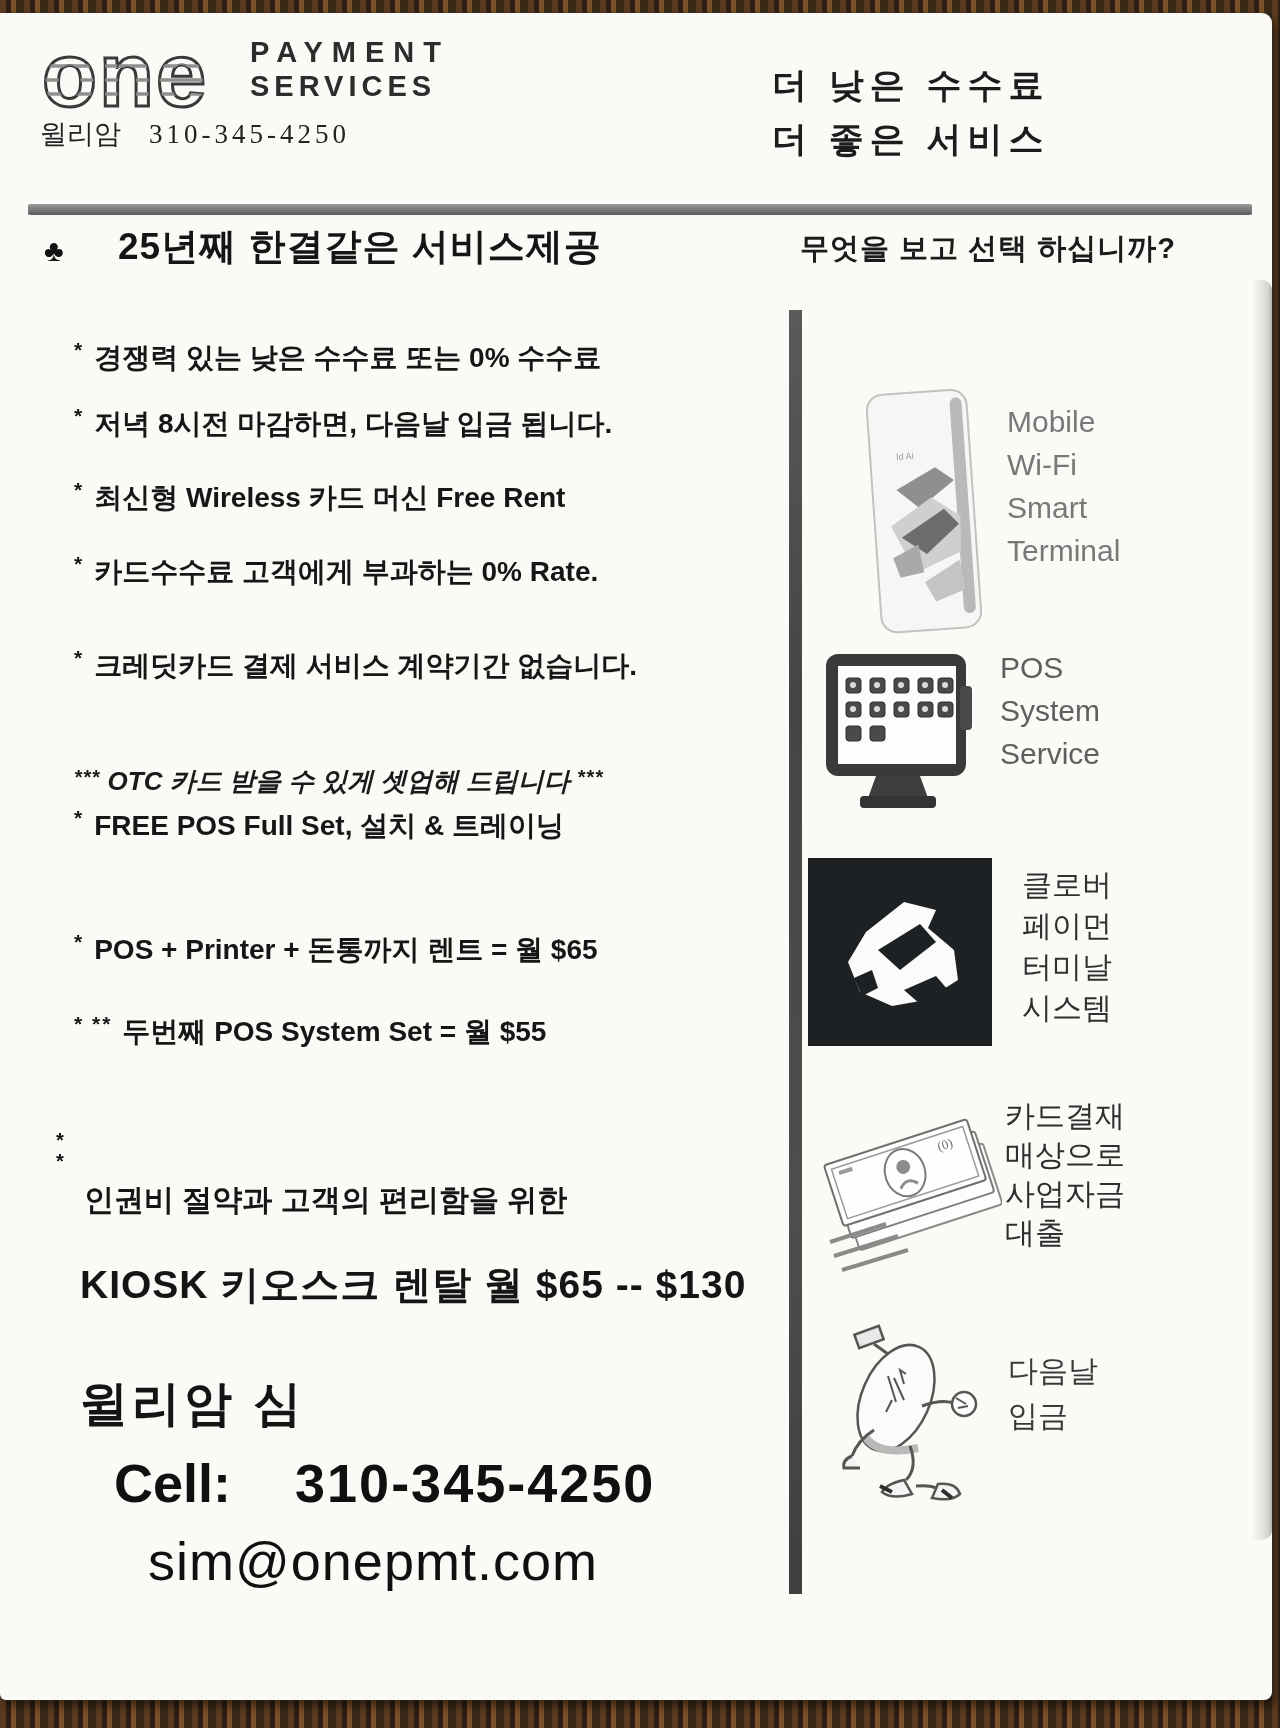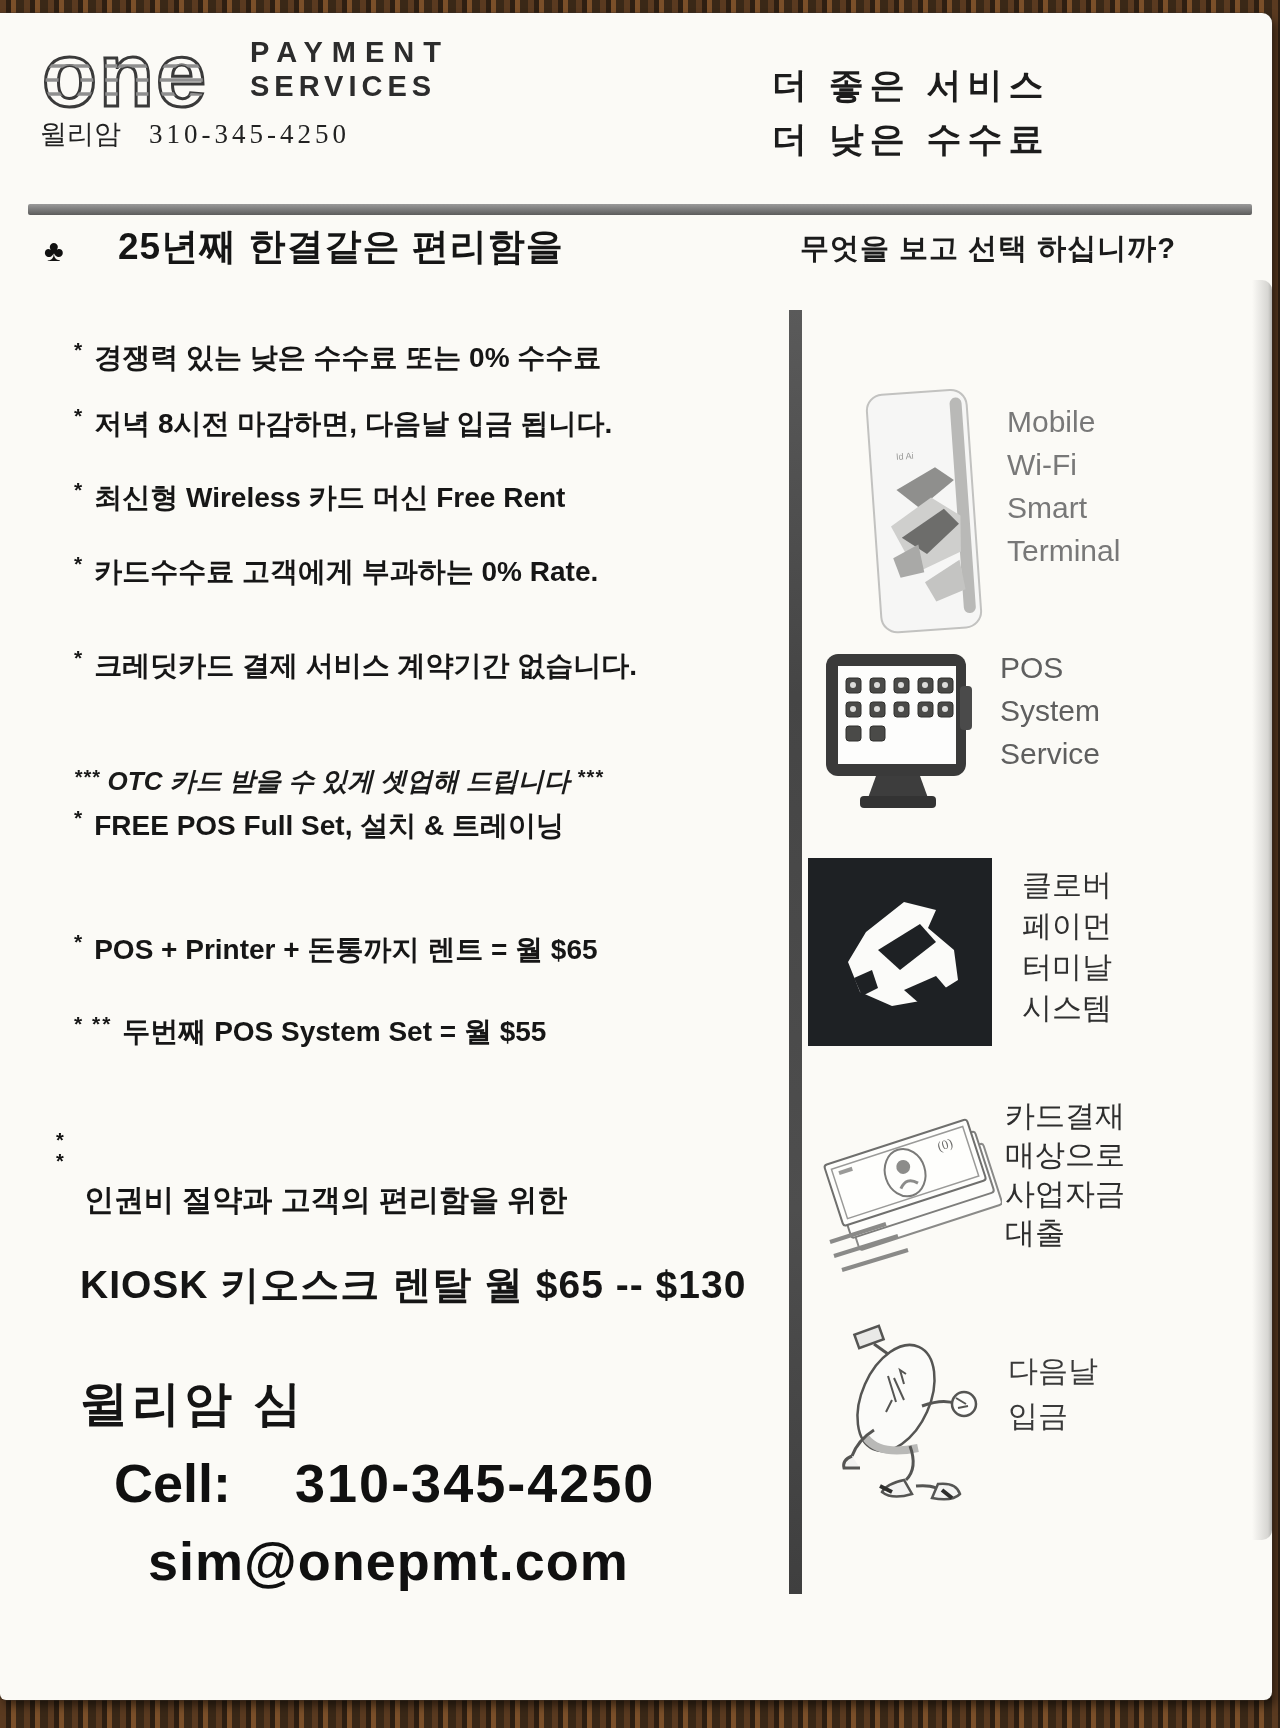--- a/index.html
+++ b/index.html
@@ -46,21 +46,21 @@
   .b7{left:74px;top:806px;}
   .b8{left:74px;top:930px;}
   .b9{left:74px;top:1012px;}
   .dstar{left:56px;top:1130px;font-size:20px;font-weight:700;line-height:21px;color:#111;}
   .note1{left:84px;top:1180px;font-size:30px;font-weight:700;color:#151515;white-space:nowrap;}
   .note2{left:80px;top:1258px;font-size:39px;font-weight:700;color:#151515;white-space:nowrap;letter-spacing:1px;}
   .cname{left:80px;top:1372px;font-size:48px;font-weight:700;color:#141414;letter-spacing:4px;}
   .cellline{left:114px;top:1452px;font-size:54px;font-weight:700;color:#101010;white-space:nowrap;}
   .cellline .gap{display:inline-block;width:64px;}
   .cellline .num{letter-spacing:2px;}
-  .email{left:148px;top:1530px;font-size:54px;font-weight:700;color:#101010;letter-spacing:1px;}
+  .email{left:148px;top:1530px;font-size:54px;font-weight:400;color:#101010;letter-spacing:1px;}
   
   .sb-title{left:800px;top:226px;font-size:29px;font-weight:700;color:#1b1b1b;line-height:45px;letter-spacing:1px;white-space:nowrap;}
   .sb-title .l1{margin-left:26px;}
   .vdivider{left:789px;top:310px;width:13px;height:1284px;background:linear-gradient(180deg,#5a5a5a,#454545 30%,#4e4e4e 70%,#3f3f3f);}
   .sb-label{color:#787878;font-size:30px;line-height:43px;font-weight:400;white-space:nowrap;}
   .lab1{left:1007px;top:400px;}
   .lab2{left:1000px;top:646px;color:#5f5f5f;}
   .lab3{left:1022px;top:864px;color:#303030;font-weight:500;line-height:41px;}
   .lab4{left:1005px;top:1096px;color:#2e2e2e;font-weight:500;line-height:39px;}
   .lab5{left:1008px;top:1348px;color:#3a3a3a;font-weight:500;line-height:45px;}
@@ -89,28 +89,28 @@
 </div>
 
 <div class="abs brand-line brand-1">PAYMENT</div>
 <div class="abs brand-line brand-2">SERVICES</div>
 
 <div class="abs serif-contact">
   <span>윌리암</span><span class="num">310-345-4250</span>
 </div>
 
 <div class="abs tagline">
+  <div>더 낮은 수수료</div>
   <div>더 좋은 서비스</div>
-  <div>더 낮은 수수료</div>
 </div>
 
 <div class="abs hrule"></div>
 
 <div class="abs heading-club">♣</div>
-<div class="abs heading-text">25년째 한결같은 편리함을</div>
+<div class="abs heading-text">25년째 한결같은 서비스제공</div>
 
 <div class="abs bullet b1">
   <span class="mk">*</span><span>경쟁력 있는 낮은 수수료 또는 0% 수수료</span>
 </div>
 <div class="abs bullet b2">
   <span class="mk">*</span><span>저녁 8시전 마감하면, 다음날 입금 됩니다.</span>
 </div>
 <div class="abs bullet b3">
   <span class="mk">*</span><span>최신형 Wireless 카드 머신 Free Rent</span>
 </div>

